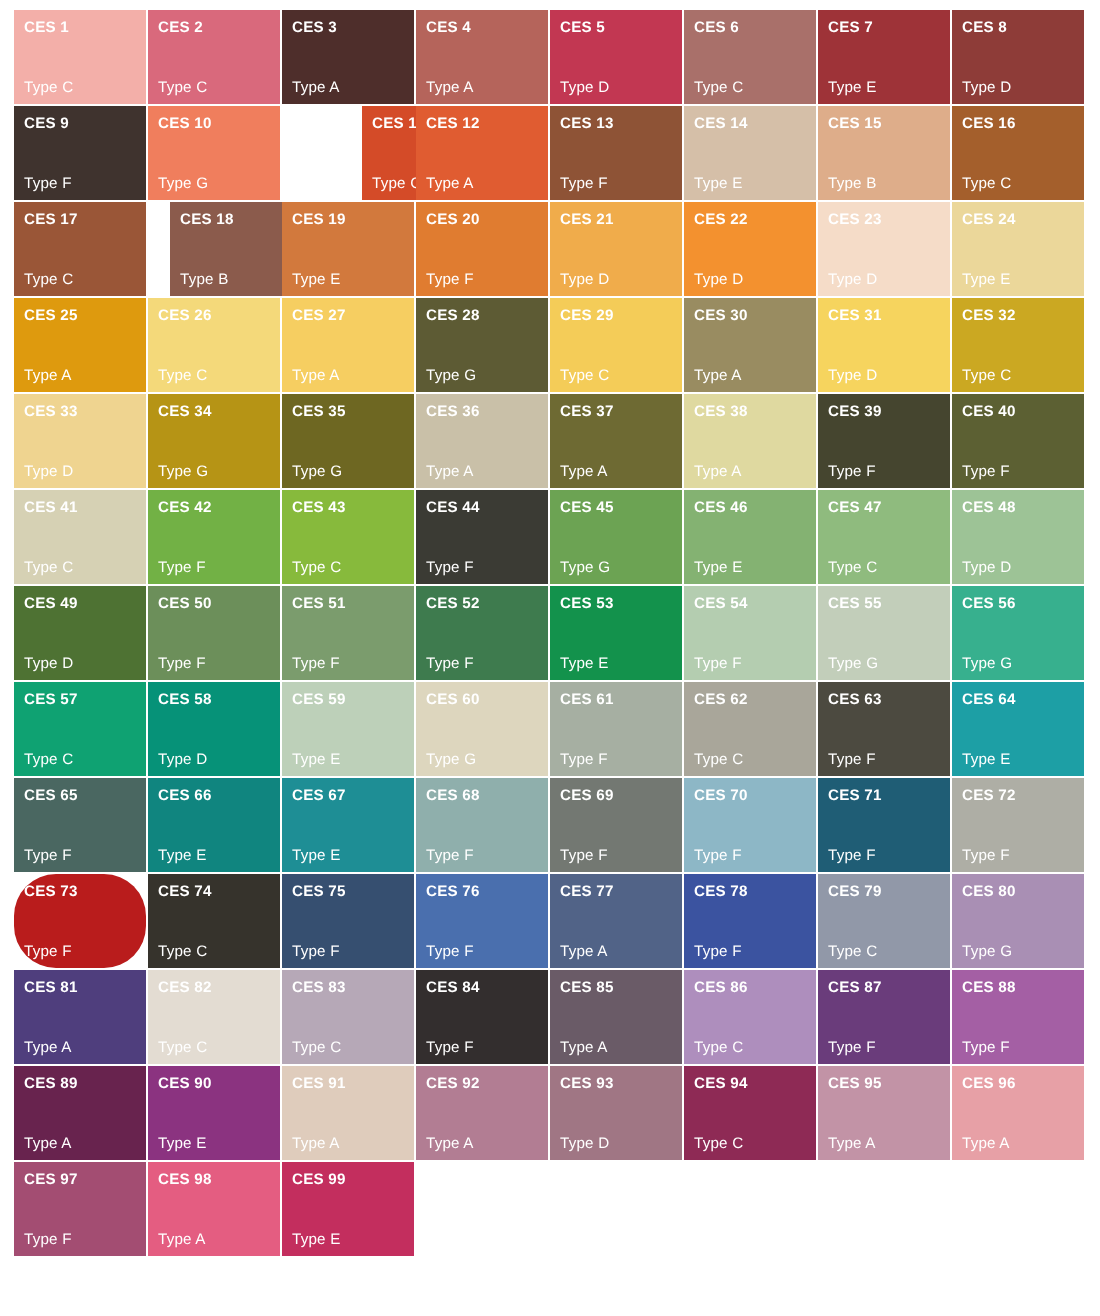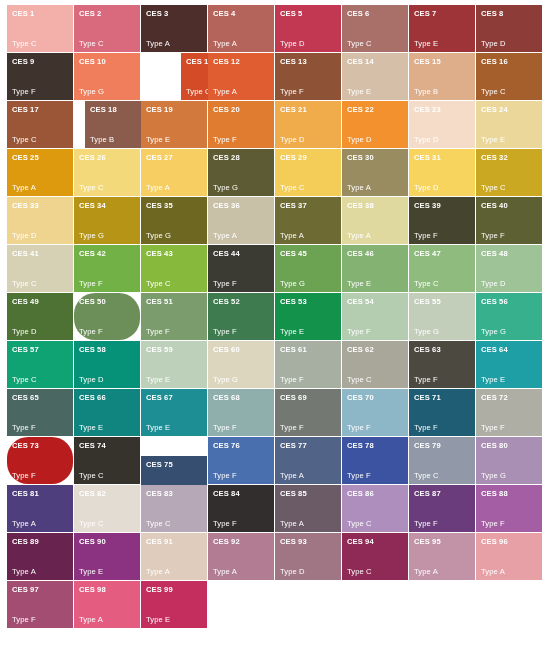--- a/index.html
+++ b/index.html
@@ -275,21 +275,21 @@
         <span class="type-label" style="color: rgb(255, 255, 255);">Type C</span>
       </div>
       <div class="swatch lt" style="background: rgb(157, 195, 150);">
         <span class="ces-label" style="color: rgb(255, 255, 255);">CES 48</span>
         <span class="type-label" style="color: rgb(255, 255, 255);">Type D</span>
       </div>
       <div class="swatch lt" style="background: rgb(78, 114, 51);">
         <span class="ces-label" style="color: rgb(255, 255, 255);">CES 49</span>
         <span class="type-label" style="color: rgb(255, 255, 255);">Type D</span>
       </div>
-      <div class="swatch lt" style="background: rgb(108, 143, 90); border-radius: 21px;">
+      <div class="swatch lt" style="background: rgb(108, 143, 90);">
         <span class="ces-label" style="color: rgb(255, 255, 255);">CES 50</span>
         <span class="type-label" style="color: rgb(255, 255, 255);">Type F</span>
       </div>
       <div class="swatch lt" style="background: rgb(123, 156, 109);">
         <span class="ces-label" style="color: rgb(255, 255, 255);">CES 51</span>
         <span class="type-label" style="color: rgb(255, 255, 255);">Type F</span>
       </div>
       <div class="swatch lt" style="background: rgb(62, 123, 78);">
         <span class="ces-label" style="color: rgb(255, 255, 255);">CES 52</span>
         <span class="type-label" style="color: rgb(255, 255, 255);">Type F</span>
@@ -375,21 +375,21 @@
         <span class="type-label" style="color: rgb(255, 255, 255);">Type F</span>
       </div>
       <div class="swatch lt" style="background: #b91c1c; border-radius: 21px;">
         <span class="ces-label" style="color: rgb(255, 255, 255);">CES 73</span>
         <span class="type-label" style="color: rgb(255, 255, 255);">Type F</span>
       </div>
       <div class="swatch lt" style="background: rgb(54, 51, 44);">
         <span class="ces-label" style="color: rgb(255, 255, 255);">CES 74</span>
         <span class="type-label" style="color: rgb(255, 255, 255);">Type C</span>
       </div>
-      <div class="swatch lt" style="background: rgb(54, 79, 112); margin-top: 19px;">
+      <div class="swatch lt" style="background: rgb(54, 79, 112);">
         <span class="ces-label" style="color: rgb(255, 255, 255);">CES 75</span>
         <span class="type-label" style="color: rgb(255, 255, 255);">Type F</span>
       </div>
       <div class="swatch lt" style="background: rgb(74, 111, 174);">
         <span class="ces-label" style="color: rgb(255, 255, 255);">CES 76</span>
         <span class="type-label" style="color: rgb(255, 255, 255);">Type F</span>
       </div>
       <div class="swatch lt" style="background: rgb(81, 99, 135);">
         <span class="ces-label" style="color: rgb(255, 255, 255);">CES 77</span>
         <span class="type-label" style="color: rgb(255, 255, 255);">Type A</span>

